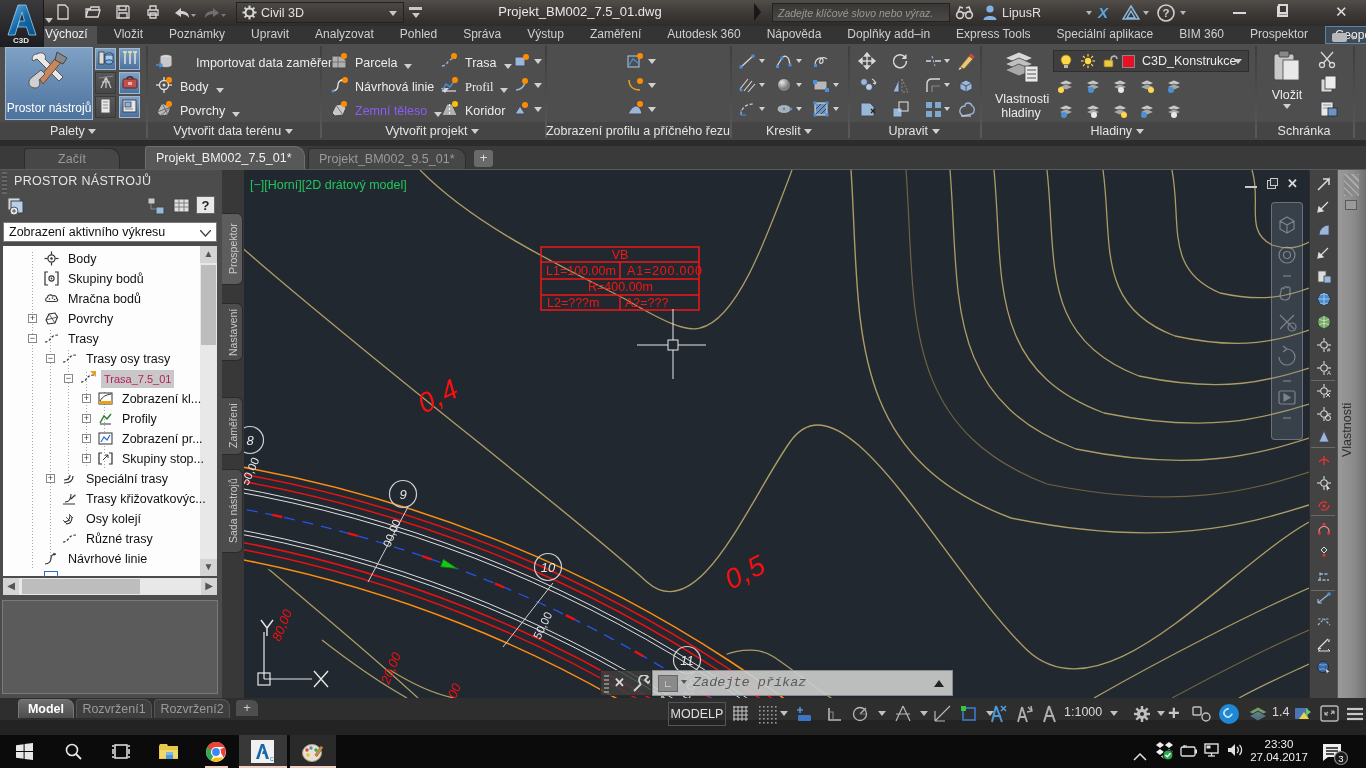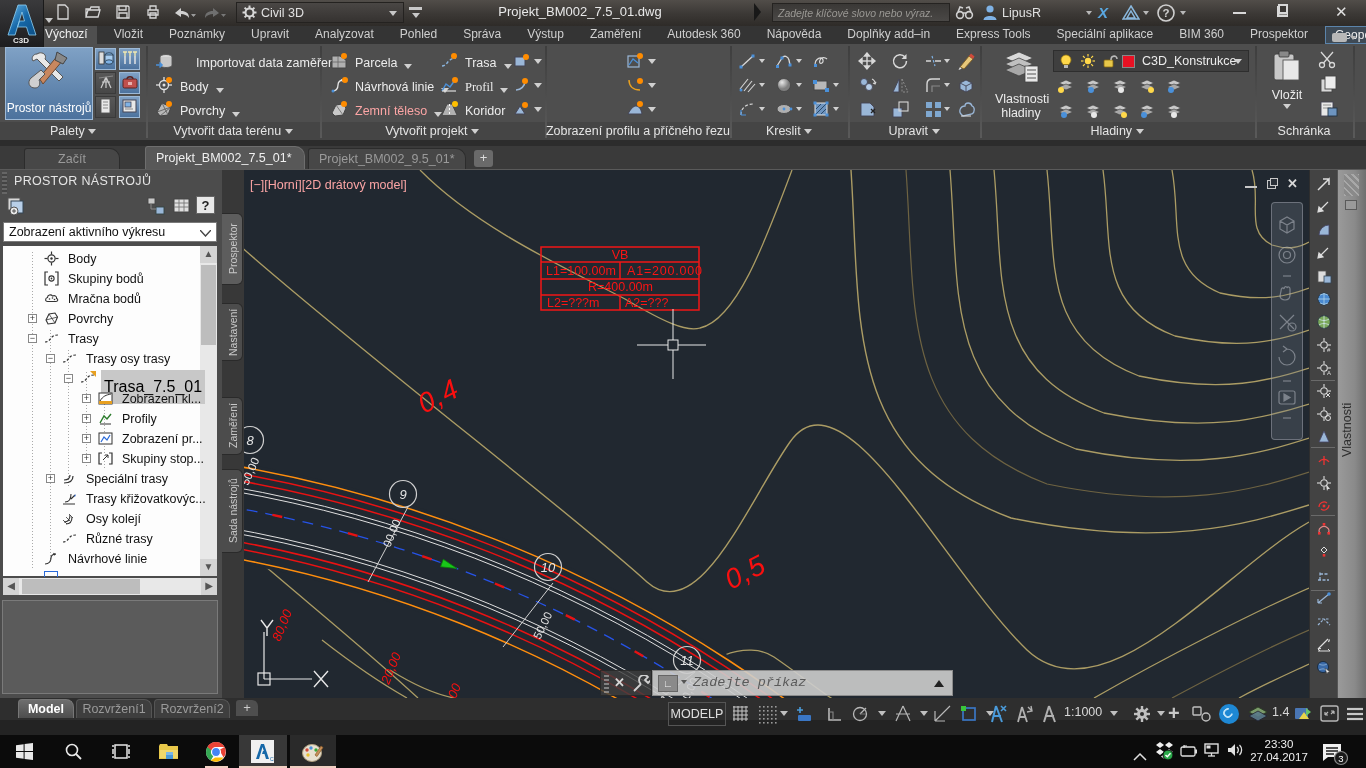--- a/index.html
+++ b/index.html
@@ -201,21 +201,21 @@
       <path d="M 2,4 h8 l6,4 v8 h-14 Z" fill="#b0b0b0" stroke="#444" stroke-width="1"></path>
       <path d="M 8,4 v12 M 2,10 h14" stroke="#666" stroke-width="0.8"></path>
       <circle cx="14" cy="4" r="3" fill="#ff8c00"></circle>
     </svg><span style="vertical-align:4px;margin-left:6px;">Parcela</span><span style="display:inline-block;border-left:4px solid transparent;border-right:4px solid transparent;border-top:5px solid #d0d0d0;margin-left:7px;vertical-align:2px"></span></div>
 <div class="abs" style="left:330px;top:76px;height:20px;color:#ececec;font-size:12.5px;line-height:19px;white-space:nowrap;"><svg width="19" height="19">
       <path d="M 2,15 C 6,15 8,13 8,9 C 8,6 10,4 14,4" fill="none" stroke="#e8e8e8" stroke-width="1.3"></path>
       <path d="M 14,4 l-3,-1 l1,3 Z" fill="#e8e8e8"></path>
       <circle cx="3" cy="15" r="1.5" fill="#4a90d9"></circle>
       <circle cx="15" cy="4" r="3" fill="#ff8c00"></circle>
     </svg><span style="vertical-align:4px;margin-left:6px;">Návrhová linie</span><span style="display:inline-block;border-left:4px solid transparent;border-right:4px solid transparent;border-top:5px solid #d0d0d0;margin-left:7px;vertical-align:2px"></span></div>
-<div class="abs" style="left:330px;top:100px;height:20px;color:#fca5a5;font-size:12.5px;line-height:19px;white-space:nowrap;"><svg width="19" height="19">
+<div class="abs" style="left:330px;top:100px;height:20px;color:#8b5cf6;font-size:12.5px;line-height:19px;white-space:nowrap;"><svg width="19" height="19">
       <path d="M 2,13 L 6,5 L 12,4 L 16,8 L 13,15 L 5,16 Z" fill="#c8c8c8" stroke="#444" stroke-width="1"></path>
       <path d="M 6,5 L 13,15" stroke="#666" stroke-width="0.8"></path>
       <circle cx="14" cy="4" r="3" fill="#ff8c00"></circle>
     </svg><span style="vertical-align:4px;margin-left:6px;">Zemní těleso</span><span style="display:inline-block;border-left:4px solid transparent;border-right:4px solid transparent;border-top:5px solid #d0d0d0;margin-left:7px;vertical-align:2px"></span></div>
 <div class="abs" style="left:440px;top:52px;height:20px;color:#ececec;font-size:12.5px;line-height:19px;white-space:nowrap;"><svg width="19" height="19">
       <path d="M 2,14 C 6,14 7,10 10,8 C 12,6.7 14,6 16,6" fill="none" stroke="#8ab4dd" stroke-width="1.4" stroke-dasharray="3,2"></path>
       <circle cx="14" cy="4" r="3" fill="#ff8c00"></circle>
     </svg><span style="vertical-align:4px;margin-left:6px;">Trasa</span><span style="display:inline-block;border-left:4px solid transparent;border-right:4px solid transparent;border-top:5px solid #d0d0d0;margin-left:7px;vertical-align:2px"></span></div>
 <div class="abs" style="left:440px;top:76px;height:20px;color:#ececec;font-size:12.5px;line-height:19px;white-space:nowrap;"><svg width="19" height="19">
       <path d="M 2,15 L 6,8 L 10,11 L 15,4" fill="none" stroke="#4a90d9" stroke-width="1.5"></path>
@@ -586,21 +586,21 @@
 <div class="abs" style="left:46px;top:354px;width:9px;height:9px;border:1px solid #888;background:#fff;color:#333;font-size:9px;line-height:7px;text-align:center;">−</div>
 <div class="abs" style="left:62px;top:351px;"><svg width="15" height="15">
       <path d="M 1,11 C 5,11 6,8 8,6 C 9.5,4.6 11,4 14,4" fill="none" stroke="#333" stroke-width="1.2" stroke-dasharray="2.5,1.8"></path>
     </svg></div>
 <div class="abs" style="left:83px;top:350px;font-size:12.5px;color:#111;padding:0 3px;line-height:18px;white-space:nowrap;">Trasy osy trasy</div>
 <div class="abs" style="left:64px;top:374px;width:9px;height:9px;border:1px solid #888;background:#fff;color:#333;font-size:9px;line-height:7px;text-align:center;">−</div>
 <div class="abs" style="left:80px;top:371px;"><svg width="17" height="15">
       <path d="M 1,11 C 5,11 6,8 8,6 C 9.5,4.6 11,4 14,4" fill="none" stroke="#333" stroke-width="1.2" stroke-dasharray="2.5,1.8"></path>
       <path d="M 10,0 h6 v6 Z" fill="#e8a020"></path>
     </svg></div>
-<div class="abs" style="left:101px;top:370px;font-size:16px;color:#000000;background:#c8c8c8;padding:8px 3px;line-height:18px;white-space:nowrap;">Trasa_7.5_01</div>
+<div class="abs" style="left:101px;top:370px;font-size:11px;color:#be185d;background:#c8c8c8;padding:0 3px;line-height:18px;white-space:nowrap;">Trasa_7.5_01</div>
 <div class="abs" style="left:82px;top:394px;width:9px;height:9px;border:1px solid #888;background:#fff;color:#333;font-size:9px;line-height:7px;text-align:center;">+</div>
 <div class="abs" style="left:98px;top:391px;"><svg width="15" height="15">
       <rect x="1" y="2" width="13" height="11" fill="#fff" stroke="#333" stroke-width="1"></rect>
       <path d="M 2,10 C 5,5 8,4 13,3" fill="none" stroke="#333" stroke-width="1"></path>
       <rect x="1" y="10" width="13" height="3" fill="#e8a020"></rect>
     </svg></div>
 <div class="abs" style="left:119px;top:390px;font-size:12.5px;color:#111;padding:0 3px;line-height:18px;white-space:nowrap;">Zobrazení kl...</div>
 <div class="abs" style="left:82px;top:414px;width:9px;height:9px;border:1px solid #888;background:#fff;color:#333;font-size:9px;line-height:7px;text-align:center;">+</div>
 <div class="abs" style="left:98px;top:411px;"><svg width="15" height="15">
       <path d="M 2,12 L 6,5 L 9,8 L 13,3" fill="none" stroke="#2a7a2a" stroke-width="1.4"></path>
@@ -737,21 +737,21 @@
 <rect x="424" y="170" width="10" height="10" fill="none"></rect>
 </g>
 <g stroke="#e8e8e8" stroke-width="1.2" fill="none">
 <line x1="20" y1="509" x2="20" y2="462"></line>
         <line x1="20" y1="509" x2="68" y2="509"></line>
 <rect x="14" y="503" width="12" height="12"></rect>
 <path d="M 17,450 L 23,458 L 29,450 M 23,458 L 23,466" stroke-width="1.4"></path>
 <path d="M 70,501 L 84,517 M 84,501 L 70,517" stroke-width="1.4"></path>
 </g>
 </svg>
-<div class="abs" style="left:6px;top:8px;color:#fca5a5;font-size:12.5px;">[−][Horní][2D drátový model]</div>
+<div class="abs" style="left:6px;top:8px;color:#22c55e;font-size:12.5px;">[−][Horní][2D drátový model]</div>
 <div class="abs" style="left:1001px;top:16px;width:12px;height:2px;background:#c8c8c8;"></div>
 <div class="abs" style="left:1023px;top:10px;width:9px;height:9px;border:1.5px solid #c8c8c8;background:#2a3038;"></div>
 <div class="abs" style="left:1026px;top:8px;width:8px;height:8px;border:1.5px solid #c8c8c8;background:#2a3038;"></div>
 <div class="abs" style="left:1043px;top:6px;color:#d8d8d8;font-size:13px;font-weight:bold;">✕</div>
 <div class="abs" style="left:1027px;top:32px;width:32px;height:238px;background:rgba(120,128,140,0.28);border:1px solid rgba(170,175,185,0.45);border-radius:4px;">
 <svg width="30" height="236" style="opacity:0.5">
 <g fill="none" stroke="#c0c4cc" stroke-width="1.2">
 <path d="M 8,18 L 15,14 L 22,18 L 22,26 L 15,30 L 8,26 Z M 8,18 L 15,22 L 22,18 M 15,22 L 15,30"></path>
 <circle cx="15" cy="52" r="8"></circle>
           <circle cx="15" cy="52" r="3.5"></circle>

